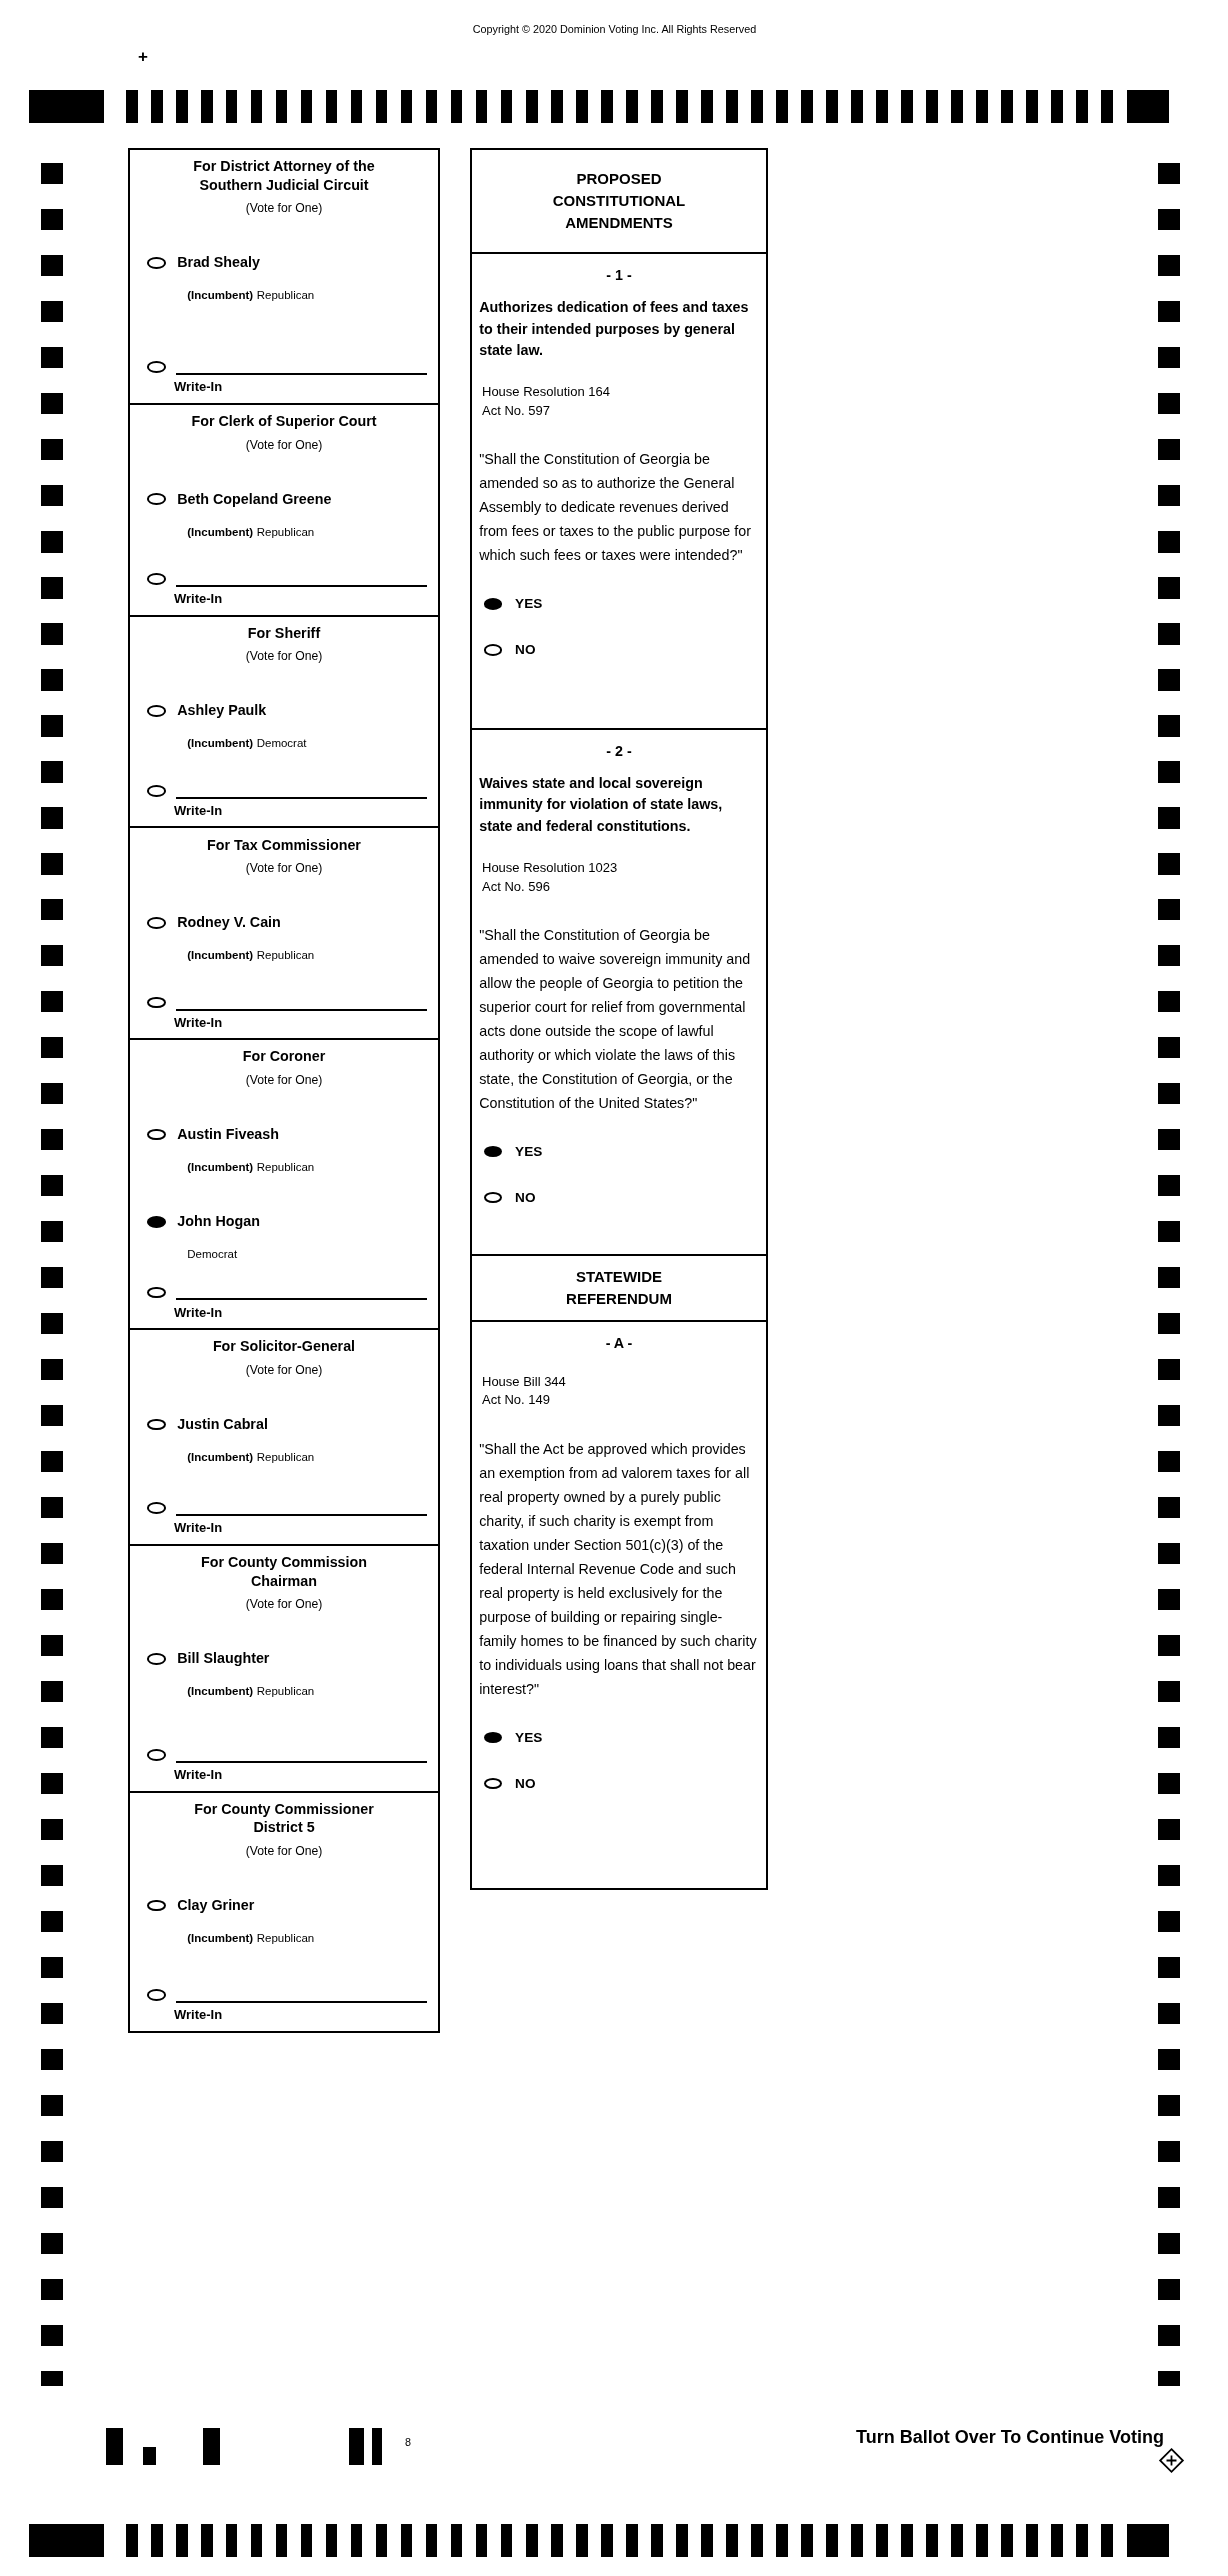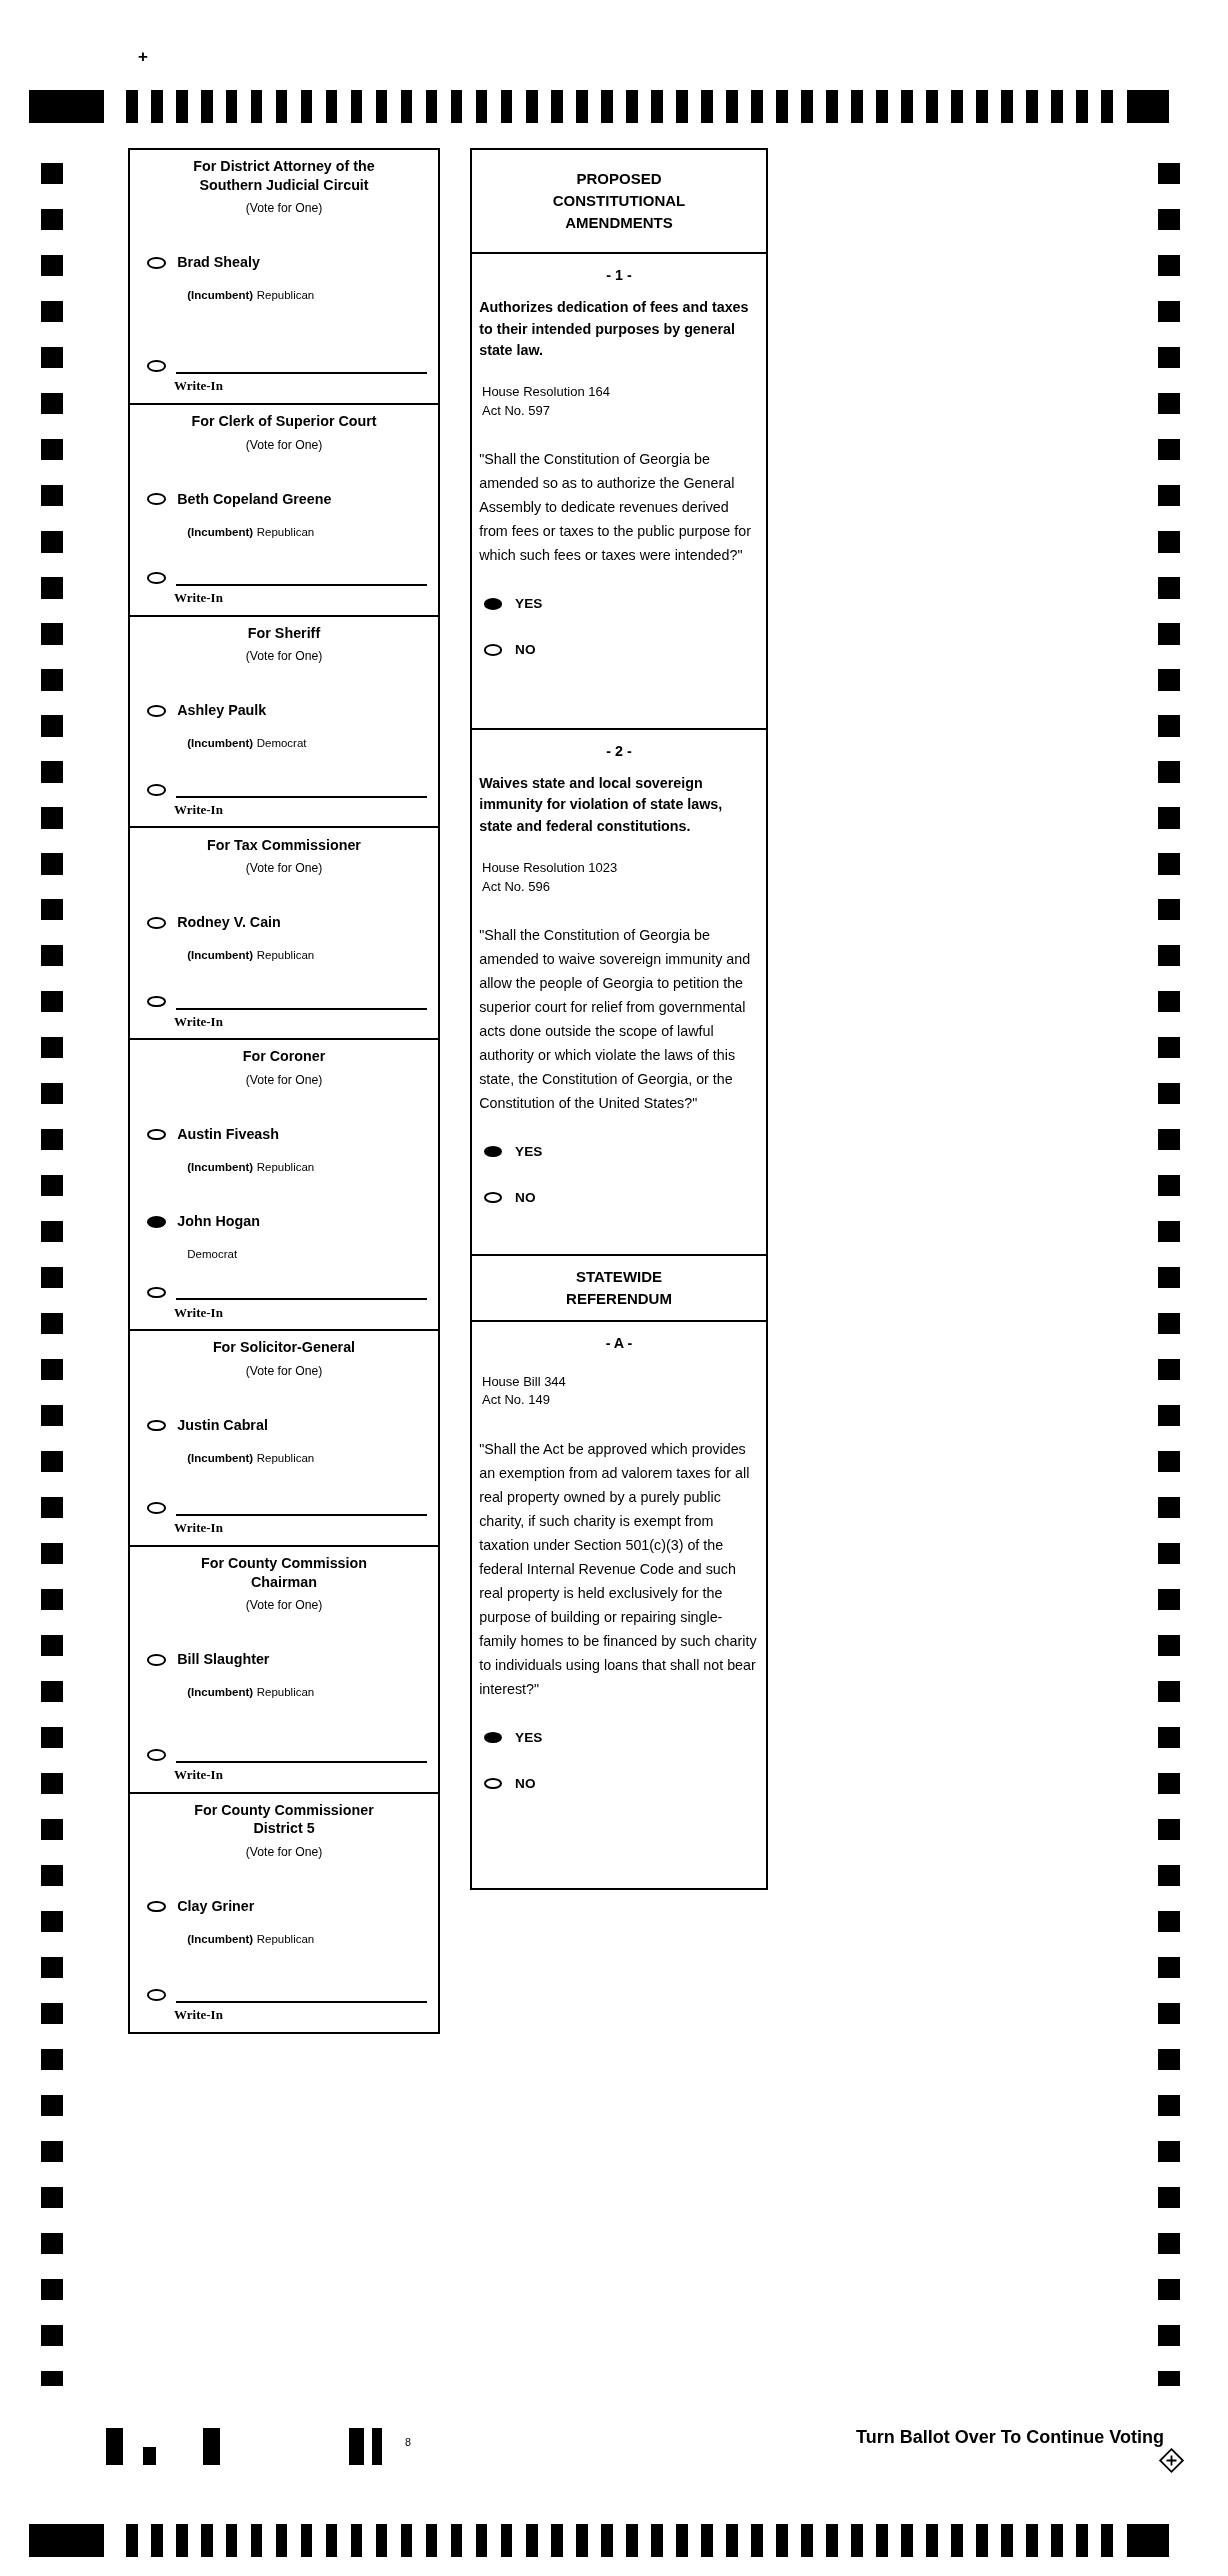--- a/index.html
+++ b/index.html
@@ -31,21 +31,21 @@
   .contest:first-child { margin-top:0; }
   .contest-title { font-weight:bold; font-size:14.3px; line-height:18.6px; text-align:center; white-space:pre-line; }
   .vote-for { font-size:12.2px; text-align:center; margin-top:7px; }
   .candidate { display:flex; gap:11.5px; margin-top:39px; padding-left:7.2px; align-items:flex-start; }
   .bubble { width:18.6px; height:11.5px; border:2.2px solid #000; border-radius:50%; flex:none; margin-top:2.9px; background:#fff; }
   .bubble.filled { background:#000; }
   .cand-name { font-weight:bold; font-size:14.3px; line-height:16px; display:block; }
   .cand-detail { font-size:11.5px; line-height:14.3px; display:block; margin-left:10px; margin-top:18px; }
   .cand-detail b { margin-right:3.6px; }
   .cand-detail b:empty { margin-right:0; }
-  .writein { margin-top:auto; padding-top:24.4px;font-family:Liberation Serif, serif; }
+  .writein { margin-top:auto; padding-top:24.4px; }
   .writein-row { display:flex; align-items:flex-end; gap:10px; padding-left:7.2px; }
   .writein-row .bubble { margin:0 0 2.2px 0; }
   .writein-line { flex:1; height:14.3px; border-bottom:2.2px solid #000; margin-right:1.4px; }
   .writein-label { font-weight:bold; font-size:13px; margin:4.3px 0 0 34px; }
   
   .measures-column { position:absolute; left:470px; top:148px; width:298px; }
   .mbox { border:2.2px solid #000; margin-top:-2.2px; background:#fff; }
   .mbox:first-child { margin-top:0; }
   .mheader { font-weight:bold; font-size:15px; line-height:22px; text-align:center; white-space:pre-line; }
   .mheader.big { padding:18px 7.2px; }
@@ -69,20 +69,21 @@
   .ib4 { left:349px; top:2428px; width:15px; height:37px; }
   .ib5 { left:372px; top:2428px; width:10px; height:37px; }
   .corner-digit { position:absolute; left:405px; top:2436px; font-size:10.8px; }
   .diamond-mark { position:absolute; left:1158px; top:2447px; }
 </style>
 </head>
 <body>
 
 <div class="page">
 
+  <div class="copyright">Copyright © 2020 Dominion Voting Inc. All Rights Reserved</div>
   <div class="plus-mark">+</div>
   <div class="block tl-top"></div>
   <div class="timing-bars top"></div>
   <div class="block tr-top"></div>
   <div class="timing-col left"></div>
   <div class="timing-col right"></div>
 
   <div class="contests-column">
 
     <section class="contest" style="min-height:257px">

